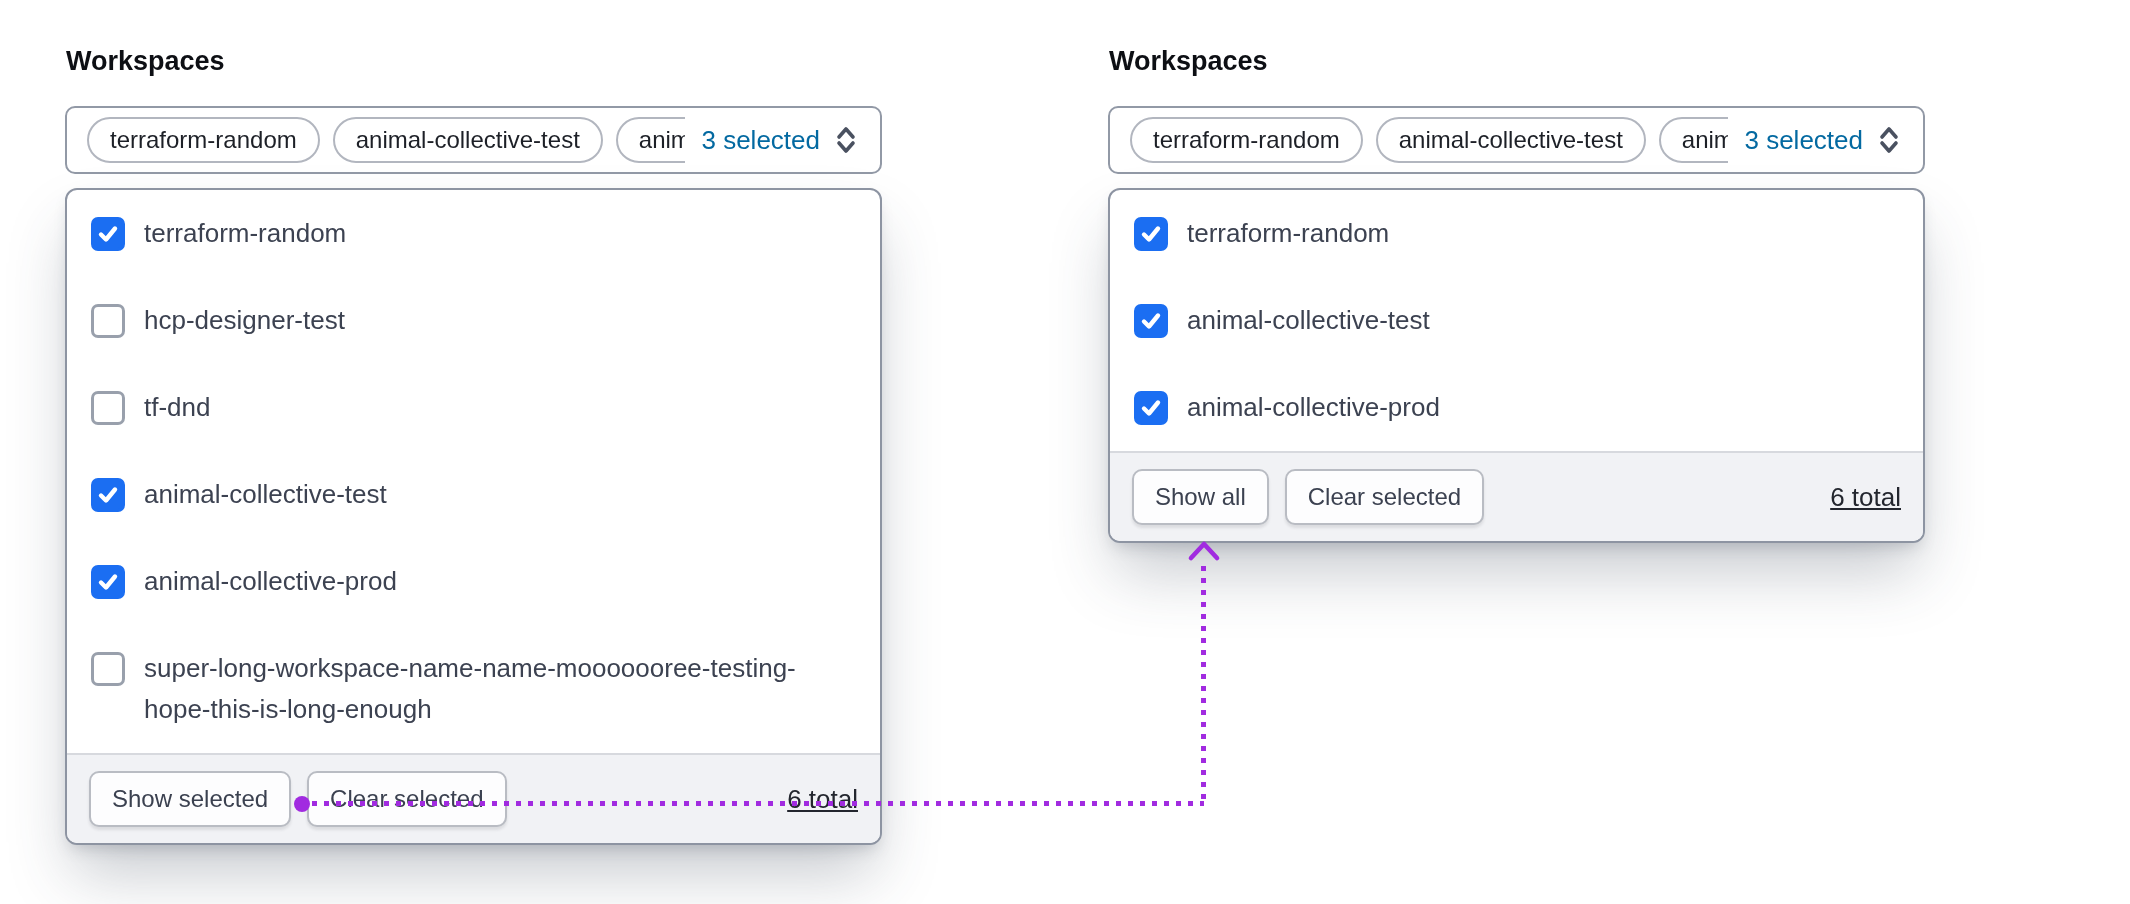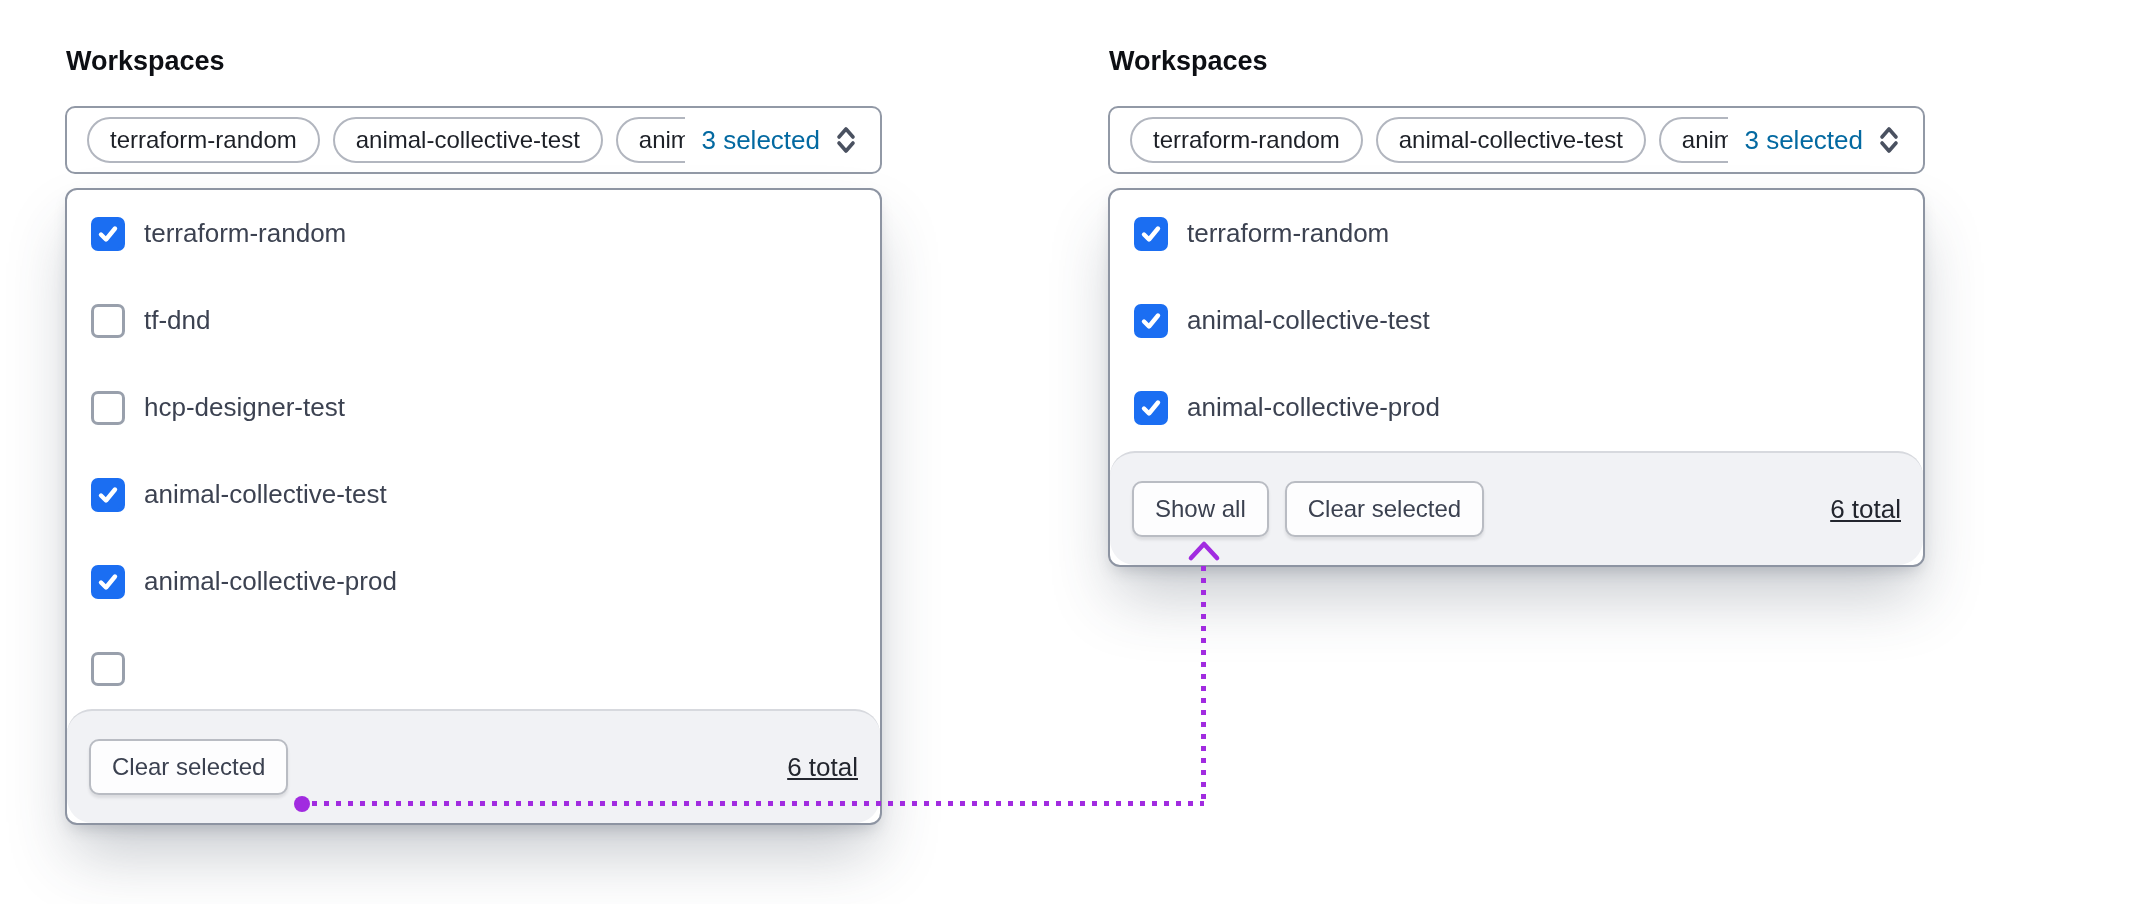--- a/index.html
+++ b/index.html
@@ -28,22 +28,22 @@
               box-shadow: 0 8px 16px -6px rgba(55,63,81,.25), 0 36px 64px -8px rgba(55,63,81,.28); }
   .option { display: flex; align-items: flex-start; gap: 19px; padding: 23px 24px; cursor: pointer; }
   .option-label { font-size: 26px; line-height: 41px; color: #3c4251; }
   .checkbox { flex: 0 0 auto; width: 34px; height: 34px; margin-top: 4px; border-radius: 7px;
               border: 3px solid #99a0ac; background: #fff; display: flex; align-items: center; justify-content: center; }
   .checkbox svg { visibility: hidden; }
   .option.checked .checkbox { background: #1b6ef2; border-color: #1b6ef2; }
   .option.checked .checkbox svg { visibility: visible; }
 
   
-  .dd-footer { display: flex; align-items: center; gap: 16px; padding: 28px 22px;
-               background: #f1f2f5; border-top: 2px solid #d7d9de; border-radius: 25px; }
+  .dd-footer { display: flex; align-items: center; gap: 16px; padding: 16px 22px;
+               background: #f1f2f5; border-top: 2px solid #d7d9de; }
   .btn { font-family: "Liberation Sans", sans-serif; font-size: 24px; color: #3b4150; background: #fdfdfe;
          border: 2px solid #b9bcc3; border-radius: 10px; padding: 12px 21px; cursor: pointer;
          box-shadow: 0 3px 3px rgba(25,30,40,.10); white-space: nowrap; }
   .total { margin-left: auto; font-size: 26px; color: #23262e; text-decoration: underline; }
 
   
   .anno { position: absolute; z-index: 40; pointer-events: none; }
   .anno-dot { left: 294px; top: 796px; width: 16px; height: 16px; border-radius: 50%; background: #a12be0; }
   .anno-hline { left: 312px; top: 801px; width: 892px; height: 5px;
       background: repeating-linear-gradient(90deg, #a12be0 0 5px, transparent 5px 12px); }
@@ -80,29 +80,29 @@
           </svg>
         </span>
       <span class="option-label">terraform-random</span>
     </div>
     <div class="option">
       <span class="checkbox">
           <svg width="24" height="24" viewBox="0 0 24 24" fill="none">
             <path d="M5 12.5 L10 17.5 L19 6.5" stroke="#fff" stroke-width="4.4" stroke-linecap="round" stroke-linejoin="round"></path>
           </svg>
         </span>
-      <span class="option-label">tf-dnd</span>
+      <span class="option-label">hcp-designer-test</span>
     </div>
     <div class="option">
       <span class="checkbox">
           <svg width="24" height="24" viewBox="0 0 24 24" fill="none">
             <path d="M5 12.5 L10 17.5 L19 6.5" stroke="#fff" stroke-width="4.4" stroke-linecap="round" stroke-linejoin="round"></path>
           </svg>
         </span>
-      <span class="option-label">hcp-designer-test</span>
+      <span class="option-label">tf-dnd</span>
     </div>
     <div class="option checked">
       <span class="checkbox">
           <svg width="24" height="24" viewBox="0 0 24 24" fill="none">
             <path d="M5 12.5 L10 17.5 L19 6.5" stroke="#fff" stroke-width="4.4" stroke-linecap="round" stroke-linejoin="round"></path>
           </svg>
         </span>
       <span class="option-label">animal-collective-test</span>
     </div>
     <div class="option checked">
@@ -112,23 +112,25 @@
           </svg>
         </span>
       <span class="option-label">animal-collective-prod</span>
     </div>
     <div class="option">
       <span class="checkbox">
           <svg width="24" height="24" viewBox="0 0 24 24" fill="none">
             <path d="M5 12.5 L10 17.5 L19 6.5" stroke="#fff" stroke-width="4.4" stroke-linecap="round" stroke-linejoin="round"></path>
           </svg>
         </span>
+      <span class="option-label">super-long-workspace-name-name-mooooooree-testing-hope-this-is-long-enough</span>
     </div>
 
     <div class="dd-footer">
+      <button class="btn">Show selected</button>
       <button class="btn">Clear selected</button>
       <span class="total">6 total</span>
     </div>
   </div>
 </div>
 
 <div class="panel panel-right">
   <div class="panel-label">Workspaces</div>
 
   <div class="trigger">

